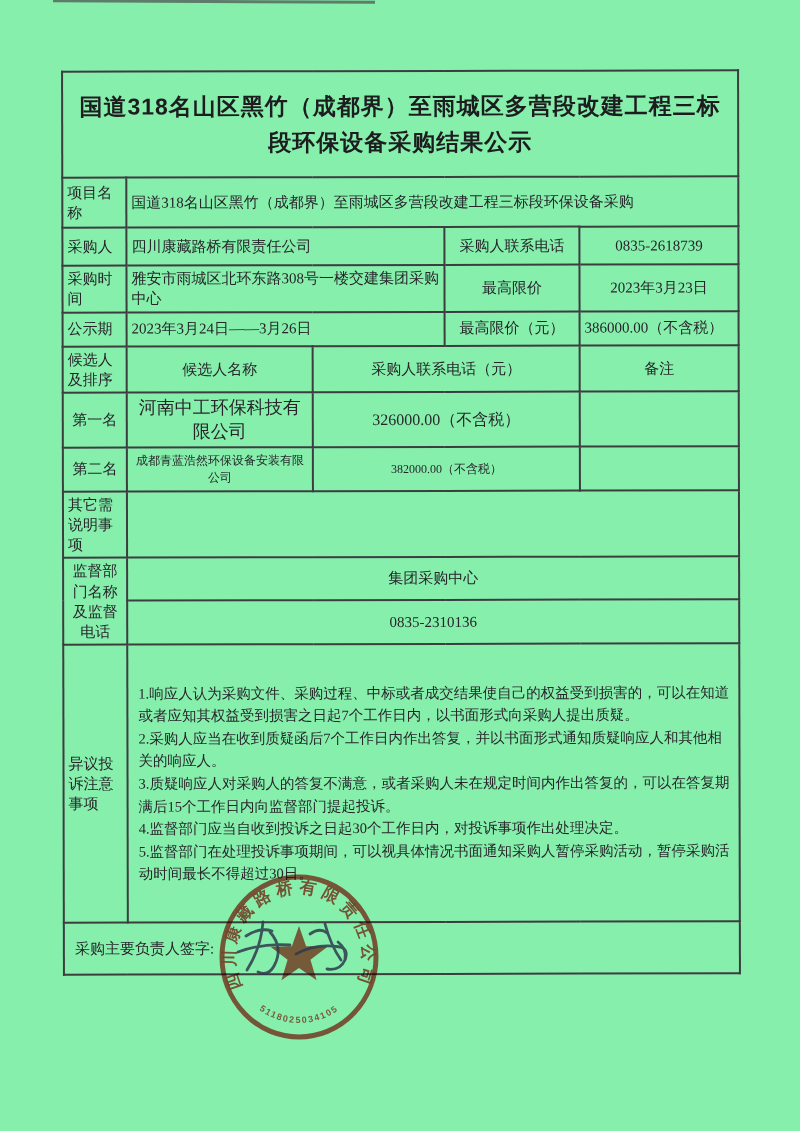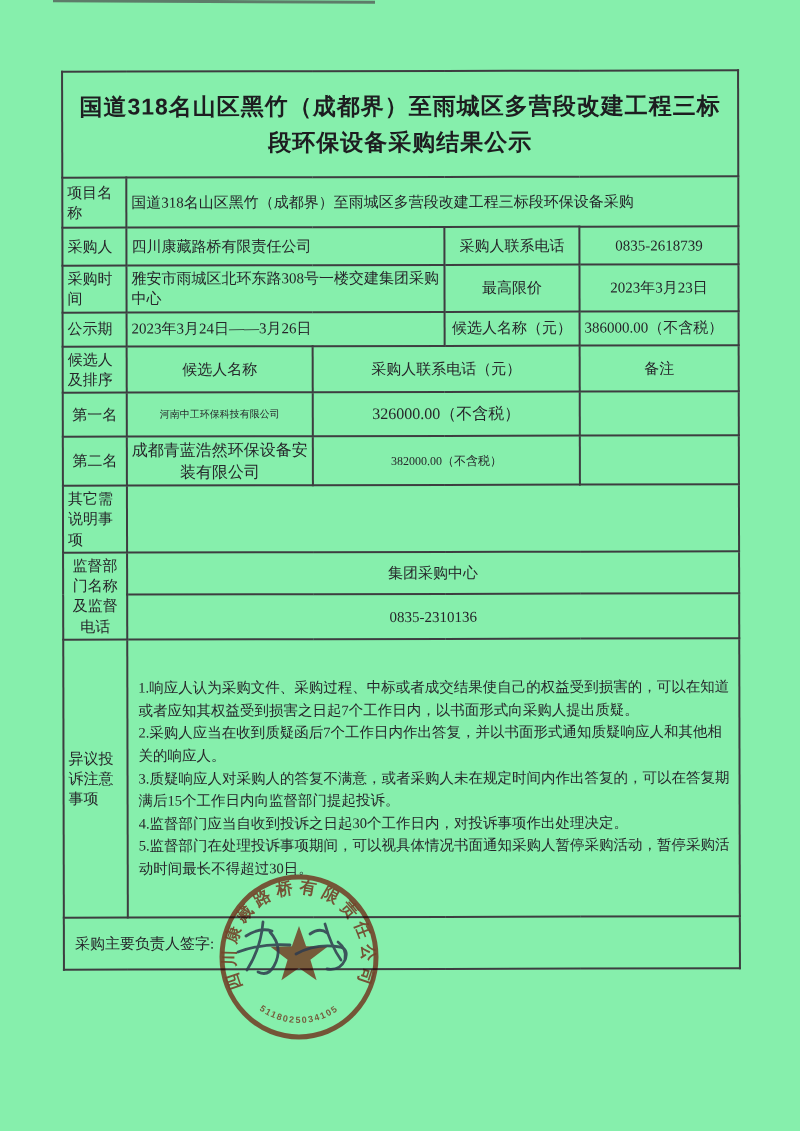--- a/index.html
+++ b/index.html
@@ -92,41 +92,41 @@
     <tr style="height:46px">
       <td class="lbl">采购时间</td>
       <td colspan="2" class="val">雅安市雨城区北环东路308号一楼交建集团采购中心</td>
       <td class="ctr">最高限价</td>
       <td class="ctr">2023年3月23日</td>
     </tr>
 
     <tr style="height:34px">
       <td class="lbl">公示期</td>
       <td colspan="2" class="val">2023年3月24日——3月26日</td>
-      <td class="ctr">候选人名称（元）</td>
+      <td class="ctr">最高限价（元）</td>
       <td>386000.00（不含税）</td>
     </tr>
 
     <tr style="height:44px">
       <td class="lbl">候选人及排序</td>
       <td class="ctr">候选人名称</td>
       <td colspan="2" class="ctr">采购人联系电话（元）</td>
       <td class="ctr">备注</td>
     </tr>
 
     <tr style="height:44px">
       <td class="ctr">第一名</td>
-      <td class="ctr" style="font-size:10px">河南中工环保科技有限公司</td>
+      <td class="ctr" style="font-size:18px">河南中工环保科技有限公司</td>
       <td colspan="2" class="ctr" style="font-size:16px">326000.00（不含税）</td>
       <td></td>
     </tr>
 
     <tr style="height:44px">
       <td class="ctr">第二名</td>
-      <td class="ctr" style="font-size:16px">成都青蓝浩然环保设备安装有限公司</td>
+      <td class="ctr" style="font-size:12px">成都青蓝浩然环保设备安装有限公司</td>
       <td colspan="2" class="ctr" style="font-size:12px">382000.00（不含税）</td>
       <td></td>
     </tr>
 
     <tr style="height:49px">
       <td class="lbl">其它需说明事项</td>
       <td colspan="4"></td>
     </tr>
 
     <tr style="height:40px">

